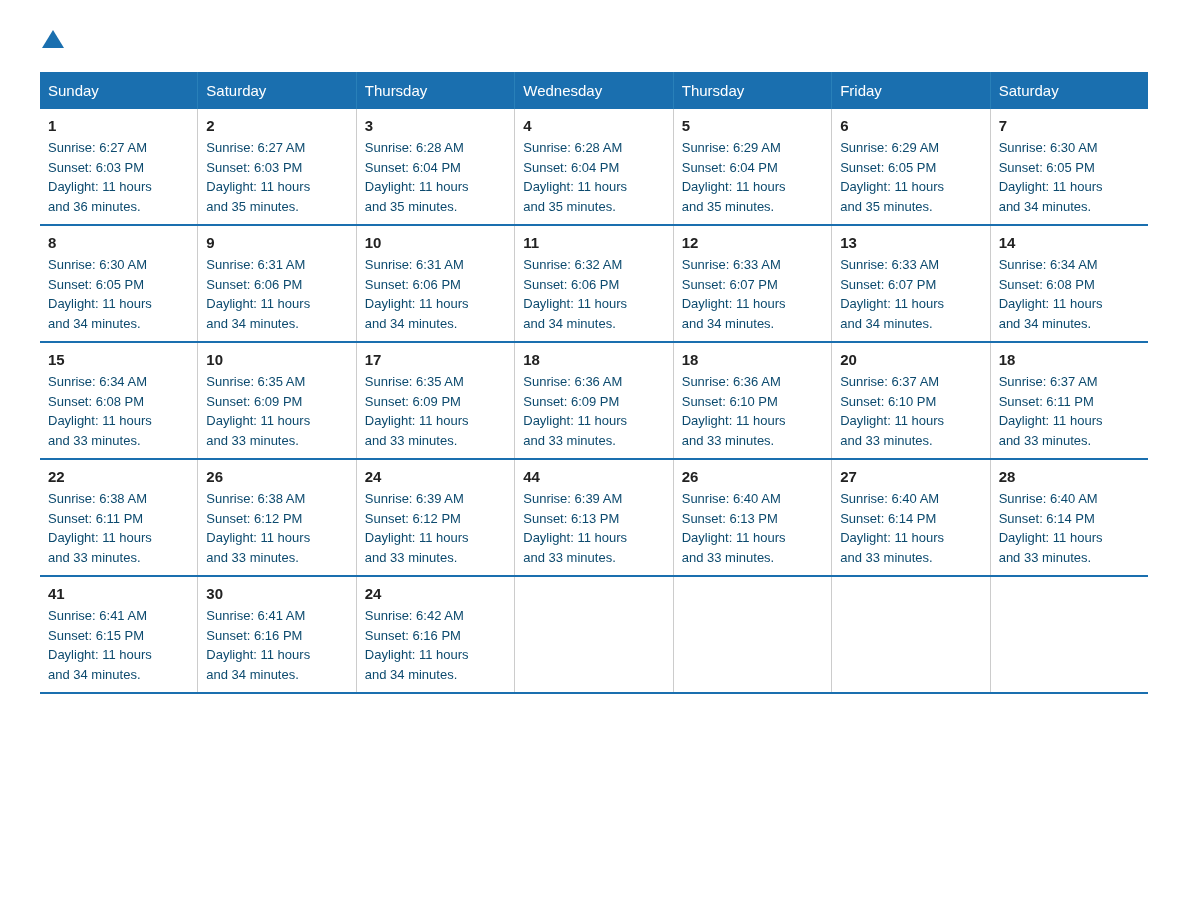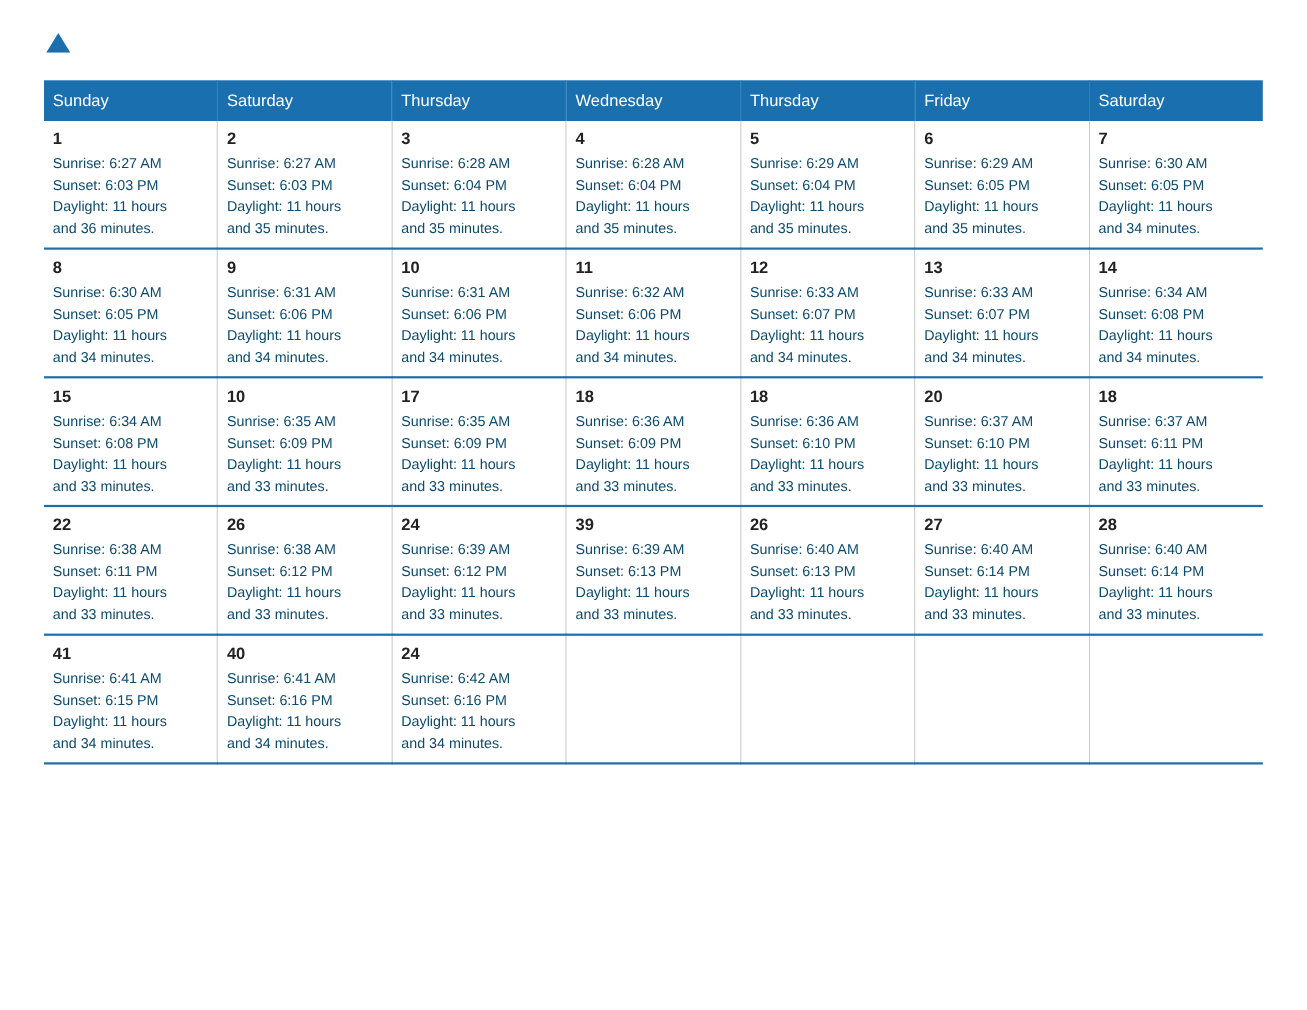--- a/index.html
+++ b/index.html
@@ -227,21 +227,21 @@
         </td>
         <td>
           <div class="day-number">26</div>
           <div class="day-info">Sunrise: 6:38 AM<br>Sunset: 6:12 PM<br>Daylight: 11 hours<br>and 33 minutes.</div>
         </td>
         <td>
           <div class="day-number">24</div>
           <div class="day-info">Sunrise: 6:39 AM<br>Sunset: 6:12 PM<br>Daylight: 11 hours<br>and 33 minutes.</div>
         </td>
         <td>
-          <div class="day-number">39</div>
+          <div class="day-number">44</div>
           <div class="day-info">Sunrise: 6:39 AM<br>Sunset: 6:13 PM<br>Daylight: 11 hours<br>and 33 minutes.</div>
         </td>
         <td>
           <div class="day-number">26</div>
           <div class="day-info">Sunrise: 6:40 AM<br>Sunset: 6:13 PM<br>Daylight: 11 hours<br>and 33 minutes.</div>
         </td>
         <td>
           <div class="day-number">27</div>
           <div class="day-info">Sunrise: 6:40 AM<br>Sunset: 6:14 PM<br>Daylight: 11 hours<br>and 33 minutes.</div>
         </td>
@@ -249,21 +249,21 @@
           <div class="day-number">28</div>
           <div class="day-info">Sunrise: 6:40 AM<br>Sunset: 6:14 PM<br>Daylight: 11 hours<br>and 33 minutes.</div>
         </td>
       </tr>
       <tr>
         <td>
           <div class="day-number">41</div>
           <div class="day-info">Sunrise: 6:41 AM<br>Sunset: 6:15 PM<br>Daylight: 11 hours<br>and 34 minutes.</div>
         </td>
         <td>
-          <div class="day-number">40</div>
+          <div class="day-number">30</div>
           <div class="day-info">Sunrise: 6:41 AM<br>Sunset: 6:16 PM<br>Daylight: 11 hours<br>and 34 minutes.</div>
         </td>
         <td>
           <div class="day-number">24</div>
           <div class="day-info">Sunrise: 6:42 AM<br>Sunset: 6:16 PM<br>Daylight: 11 hours<br>and 34 minutes.</div>
         </td>
         <td></td>
         <td></td>
         <td></td>
         <td></td>

